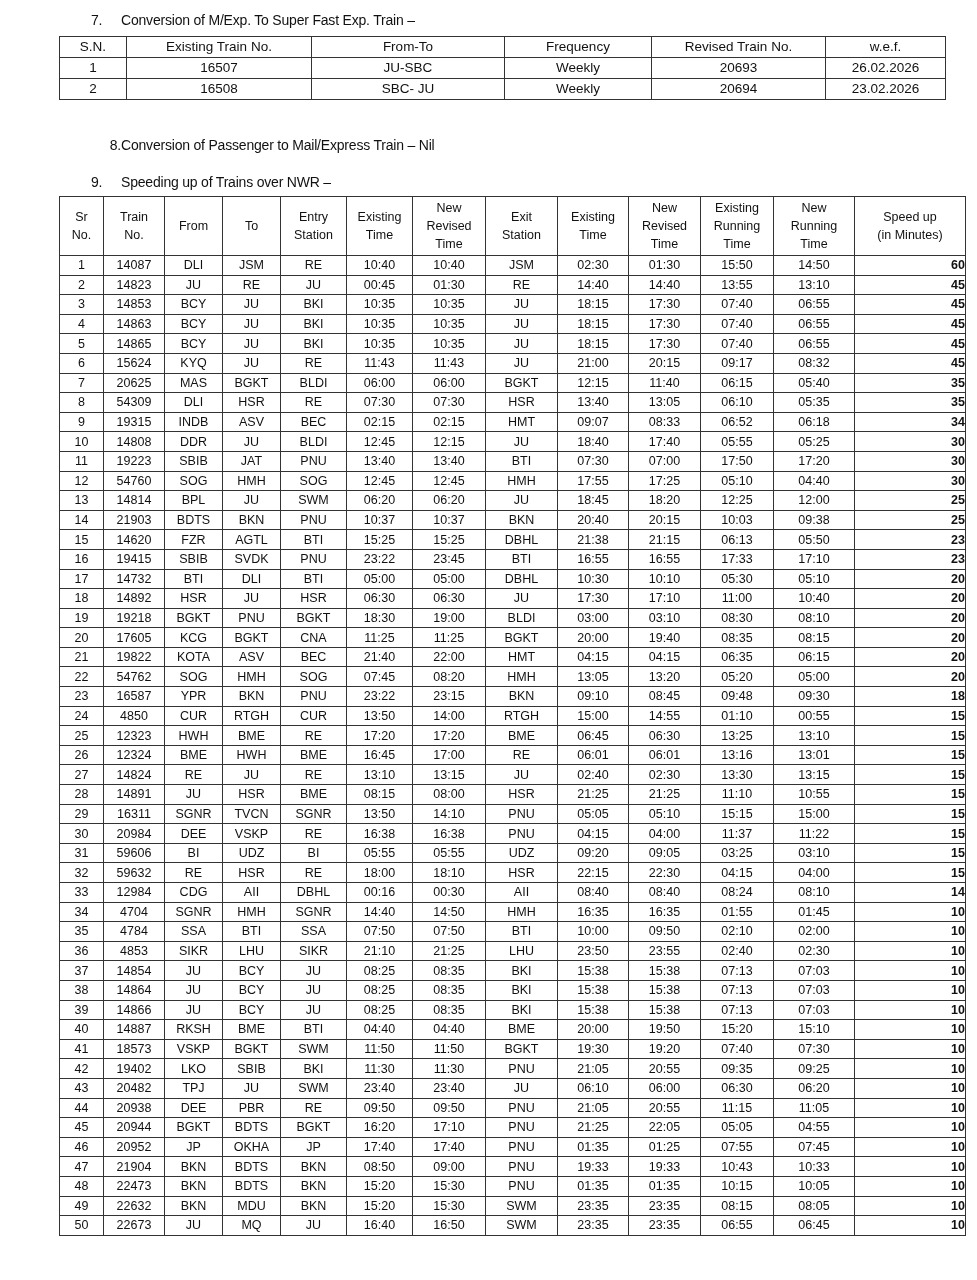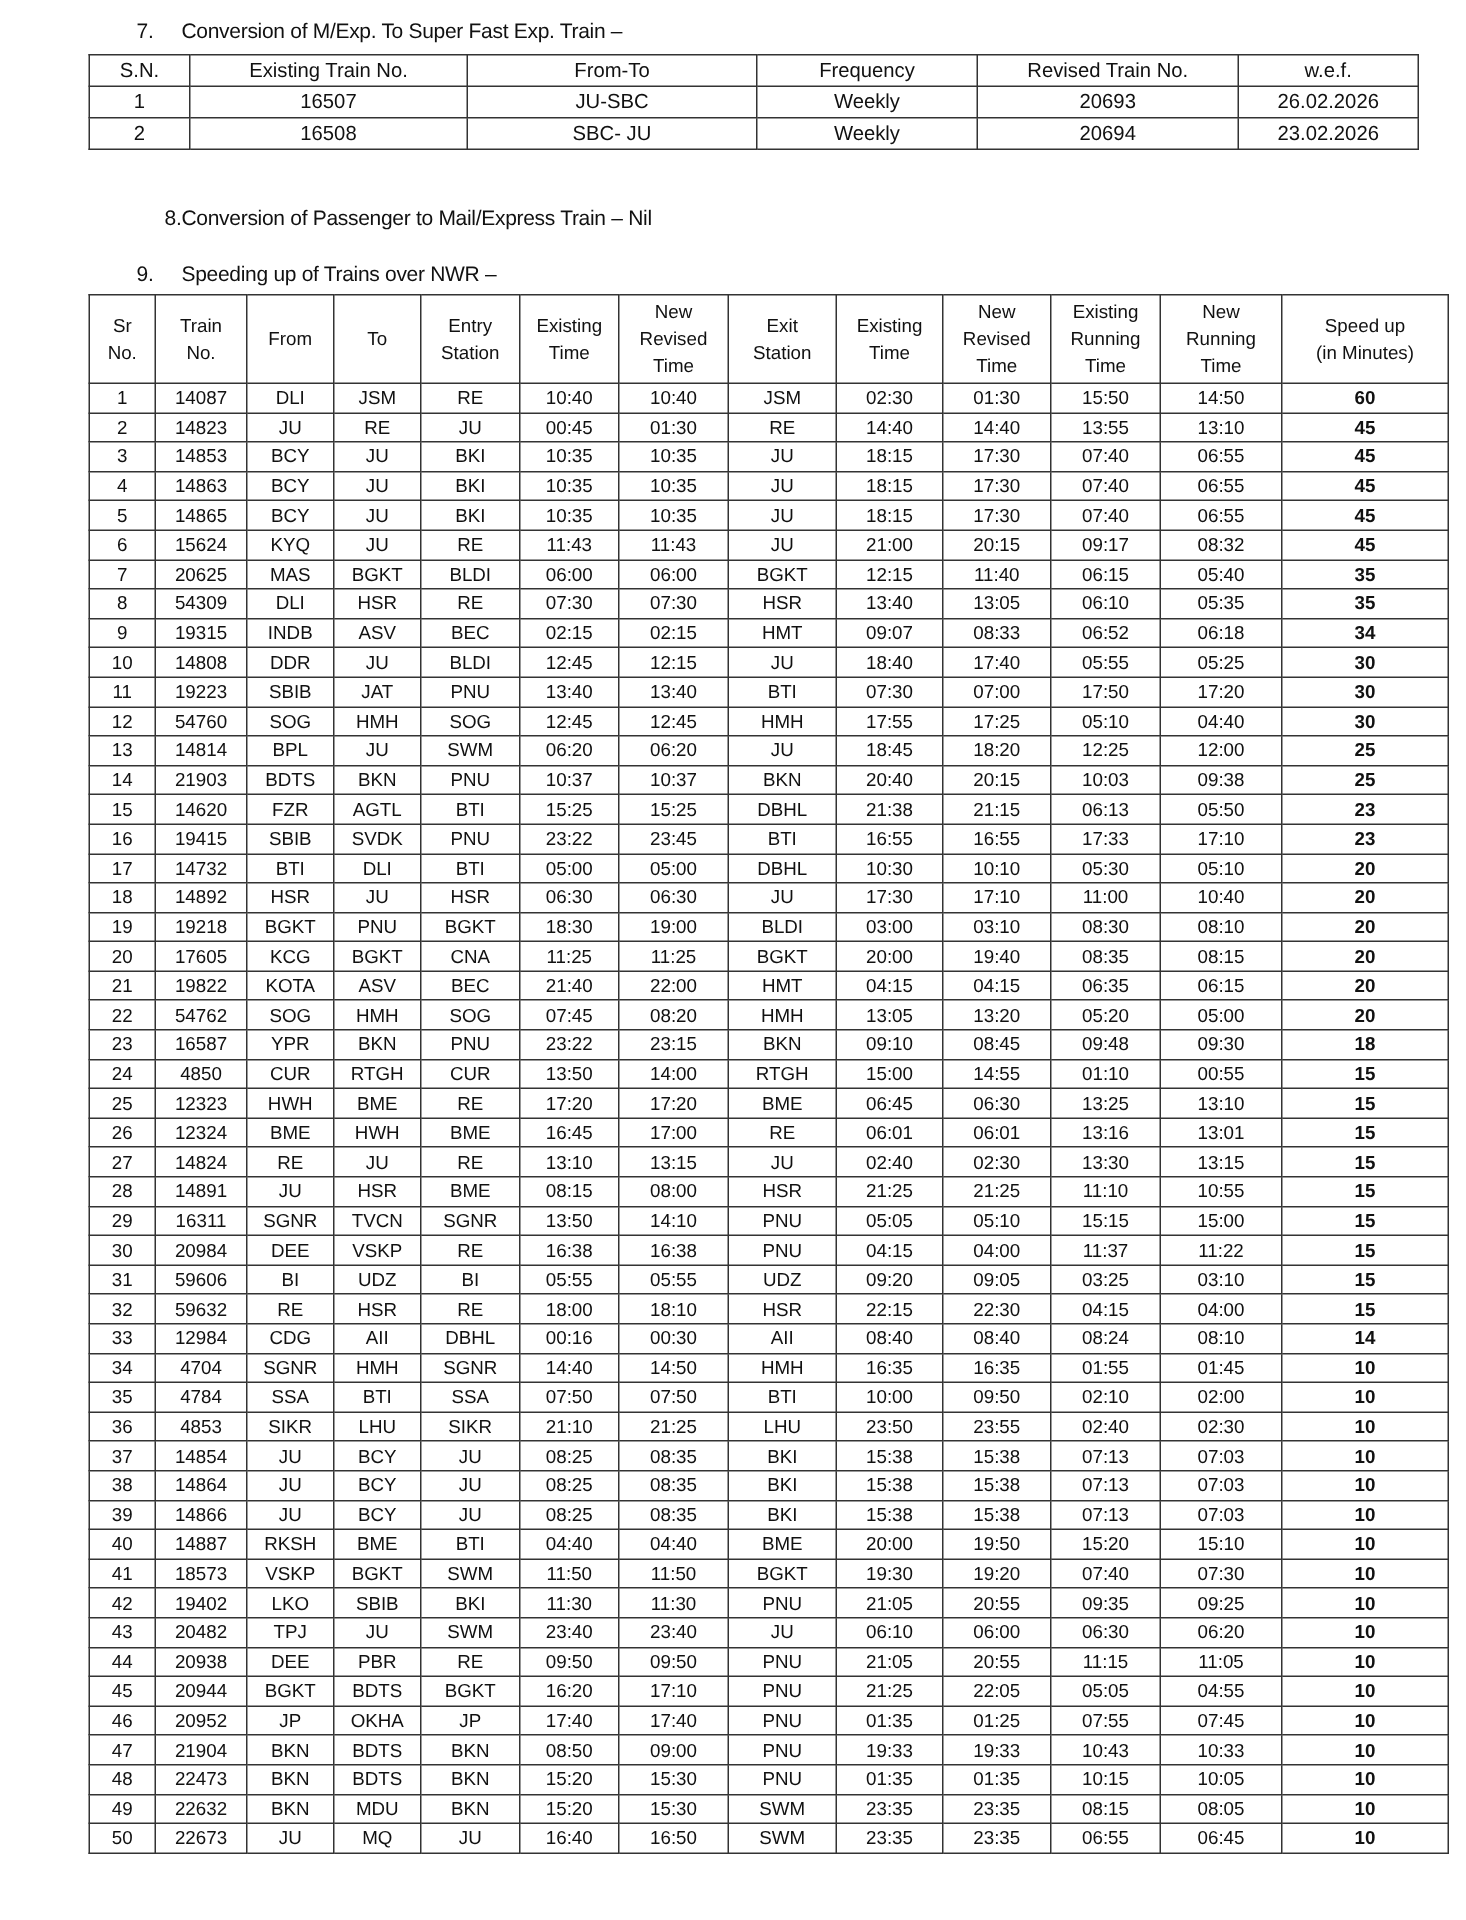--- a/index.html
+++ b/index.html
@@ -17,21 +17,21 @@
   td, th {
     border: 1px solid #333; text-align: center; font-weight: normal;
     padding: 0; font-size: 13px; line-height: 18px; white-space: nowrap;
     overflow: hidden; font-family: "Liberation Sans", sans-serif;
   }
   #t7 { left: 59px; top: 36px; width: 886px; }
   #t7 td, #t7 th { height: 20px; font-size: 13.5px; }
   #t9 { left: 59px; top: 196px; width: 886px; }
   #t9 th { font-size: 12.5px; line-height: 18px; height: 58px; }
   #t9 td { height: 18.6px; font-size: 12.5px; line-height: 18px; }
-  #t9 td.speed { font-weight: bold; }
+  #t9 td.speed { font-weight: bold; text-align: right; }
 </style>
 </head>
 <body>
 
 <div class="sec-heading" style="left:91px; top:12px;">
   <span class="num">7.</span><span>Conversion of M/Exp. To Super Fast Exp. Train –</span>
 </div>
 
 <table id="t7">
   <colgroup>

